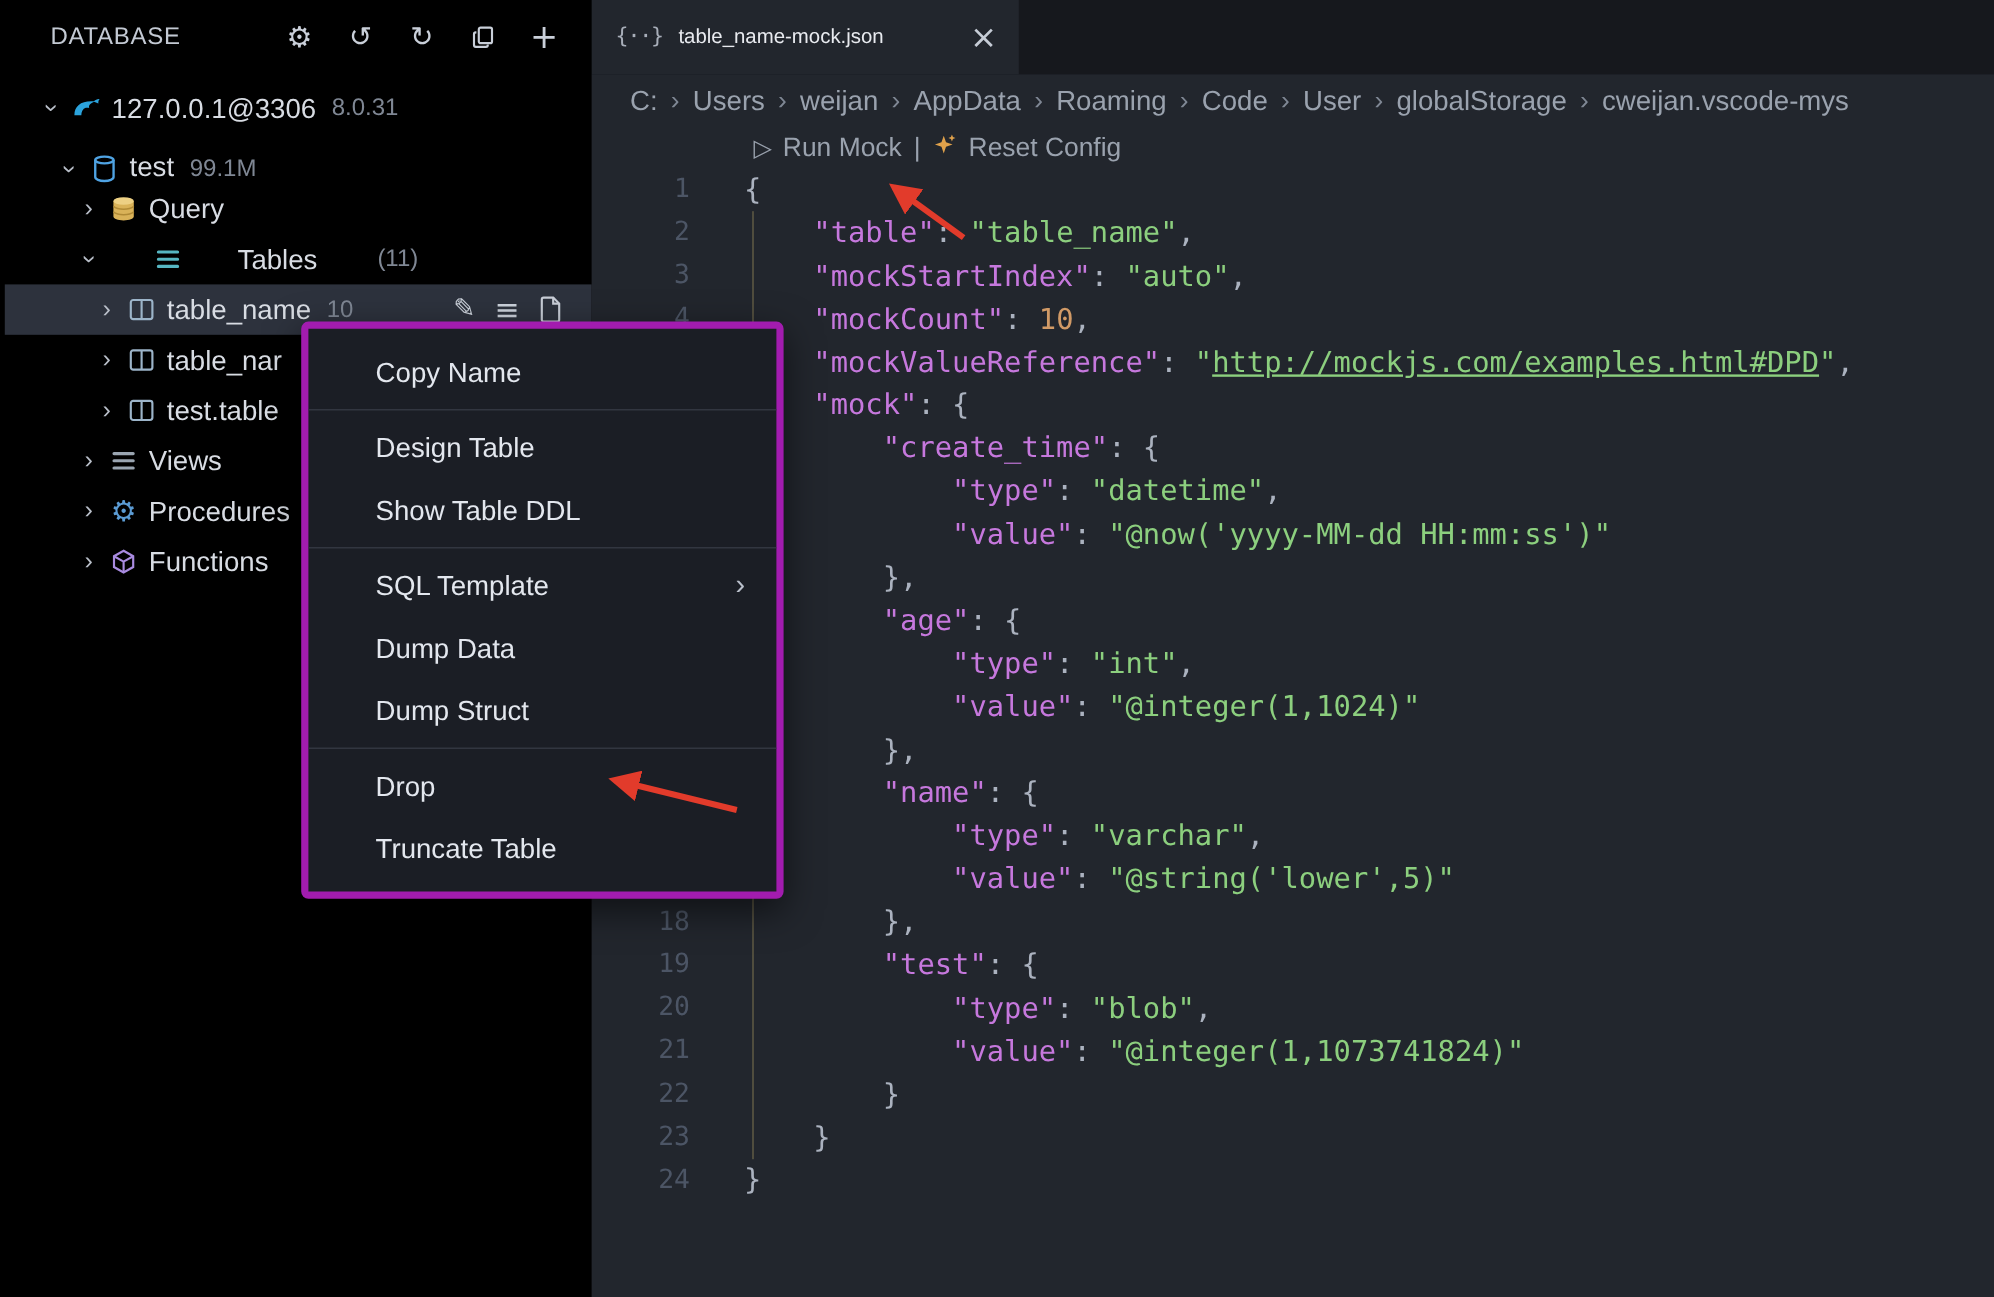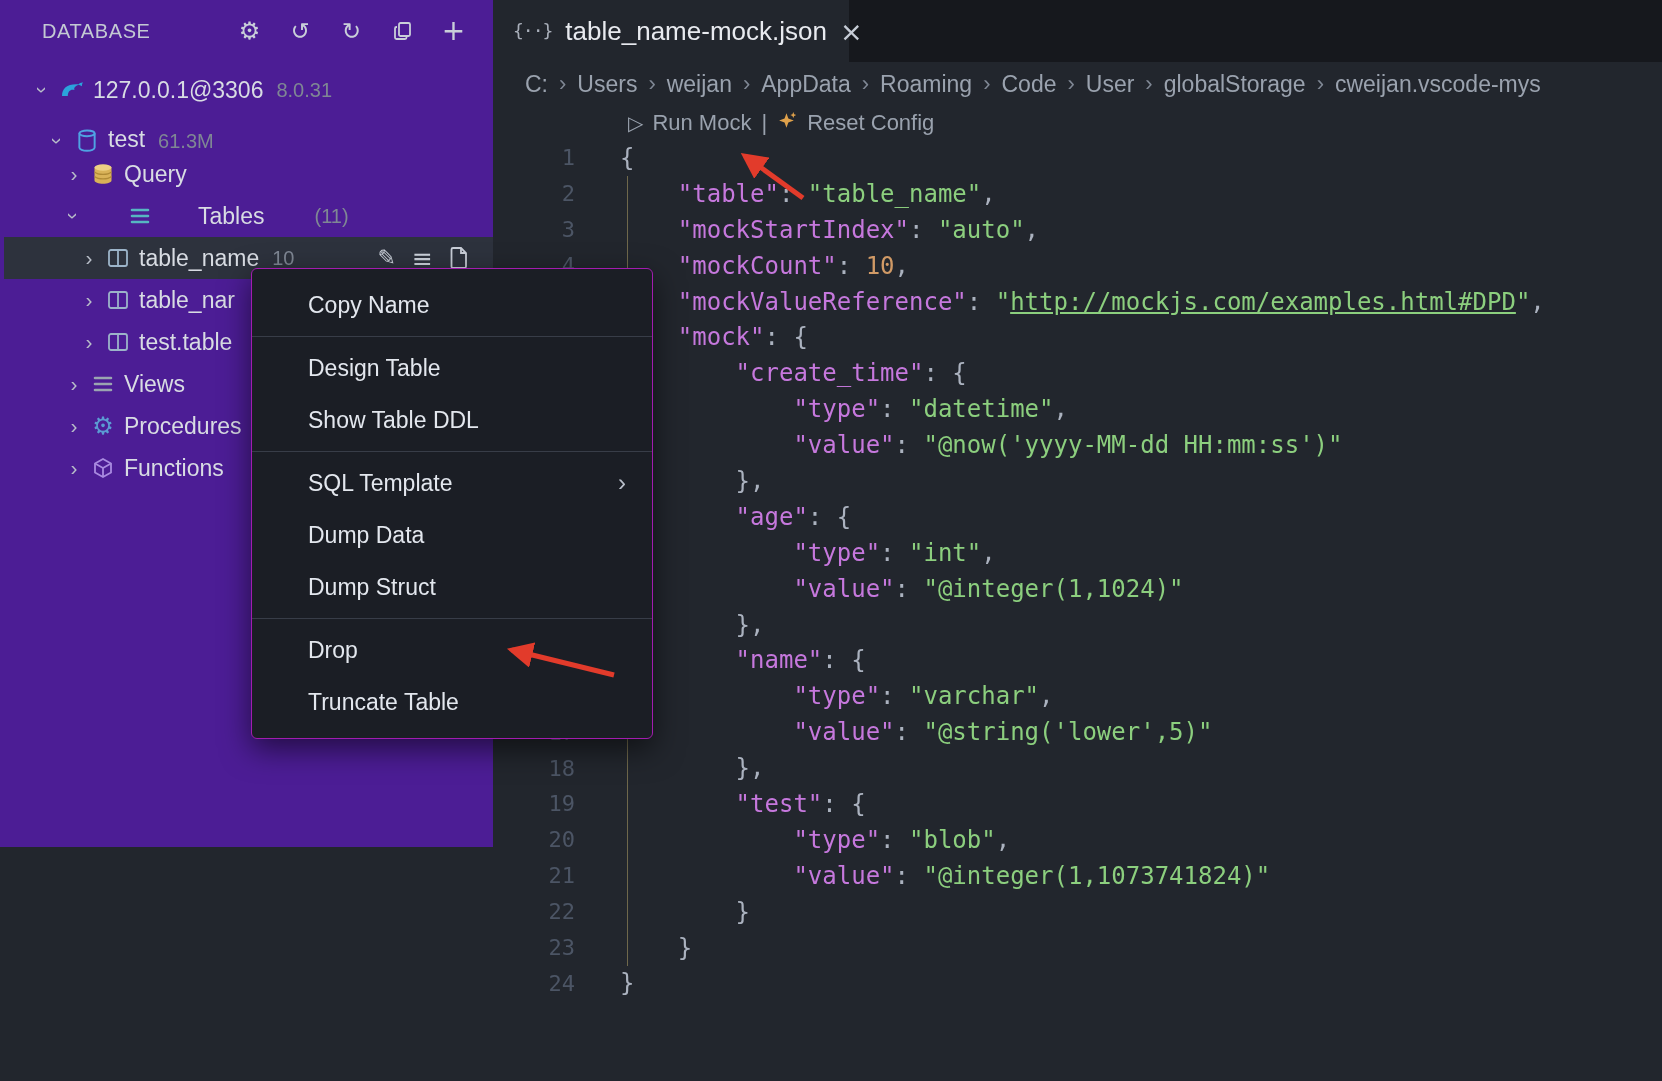--- a/index.html
+++ b/index.html
@@ -2,42 +2,42 @@
 <html><head>
 <meta charset="utf-8">
 <style>
   *{box-sizing:border-box}
   html,body{margin:0;padding:0}
   body{width:1662px;height:1081px;background:#22262d;font-family:"Liberation Sans","DejaVu Sans",sans-serif;
        overflow:hidden;position:relative;color:#d6dae2}
   .ico{font-family:"DejaVu Sans",sans-serif;font-style:normal;line-height:1}
 
   
-  .sidebar{position:absolute;left:0;top:0;width:493px;height:847px;background:#4c1d95;z-index:1}
+  .sidebar{position:absolute;left:0;top:0;width:493px;height:1081px;background:#000000;z-index:1}
   .sb-header{height:62px;display:flex;align-items:center;padding:0 26px 0 42px}
   .sb-title{font-size:20px;letter-spacing:.6px;color:#c3c9d3}
   .sb-actions{margin-left:auto;display:flex;align-items:center;gap:24px}
   .tool{width:27px;height:27px;display:flex;align-items:center;justify-content:center;color:#c9cfd9;cursor:pointer}
   .tree{position:absolute;top:69px;left:4px;right:0}
   .trow{height:42px;display:flex;align-items:center;position:relative;cursor:pointer}
   .trow.selected{background:#2d323d}
   .chev{width:26px;flex:none;font-size:21px;color:#b9bfc9;display:inline-flex;justify-content:center}
   .chev.down{transform:rotate(90deg)}
   .ticon{width:32px;flex:none;display:inline-flex;justify-content:center;align-items:center;margin-right:5px}
   .tlabel{font-size:23px;color:#d8dce3;white-space:nowrap}
   .tmeta{margin-left:13px;font-size:20px;color:#7f8794}
   .row-actions{position:absolute;right:24px;top:0;bottom:0;display:flex;align-items:center;gap:16px}
   .act{color:#ccd2db;display:inline-flex;align-items:center}
 
   
   .editor{position:absolute;left:493px;top:0;width:1169px;height:1081px;background:#22262d}
   .tabbar{height:62px;background:#16181d;display:flex}
   .tab{width:356px;background:#22262d;display:flex;align-items:center;gap:13px;padding:0 18px 0 20px;cursor:pointer}
   .tab-icon{font-family:"DejaVu Sans Mono",monospace;font-size:18px;color:#a8aeb9;letter-spacing:-1px}
-  .tab-label{font-size:26px;color:#e8eaef;white-space:nowrap}
+  .tab-label{font-size:17px;color:#e8eaef;white-space:nowrap}
   .tab-close{margin-left:auto;font-size:27px;color:#c6ccd6;line-height:1;cursor:pointer}
   .breadcrumbs{height:44px;display:flex;align-items:center;gap:11px;padding-left:32px;font-size:23px;color:#9aa2ae;
                white-space:nowrap;overflow:hidden}
   .bc-item{cursor:pointer}
   .bc-sep{color:#7f8794;font-size:22px}
   .codelens{height:34px;display:flex;align-items:center;gap:10px;padding-left:135px;font-size:22px;color:#9aa2ae}
   .lens{display:inline-flex;align-items:center;gap:9px;cursor:pointer}
   .play{font-size:20px;color:#9aa2ae}
   .lens-div{color:#9aa2ae}
 
@@ -46,21 +46,21 @@
       color:#4c5565;flex:none}
   .ltext{white-space:pre;font-family:"DejaVu Sans Mono",monospace;font-size:24px;padding-left:12px}
   .tok-p{color:#abb2bf}
   .tok-k{color:#c678dd}
   .tok-s{color:#8ccf7e}
   .tok-n{color:#d19a66}
   .tok-l{color:#8ccf7e;text-decoration:underline}
   .indent-guide{position:absolute;left:134px;top:176px;width:1px;height:790px;background:rgba(206,186,112,.45)}
 
   
-  .context-menu{position:absolute;left:251px;top:268px;width:402px;background:#1b1e25;border:1px solid #a21caf;
+  .context-menu{position:absolute;left:251px;top:268px;width:402px;background:#1b1e25;border:6px solid #a21caf;
                 border-radius:6px;box-shadow:0 10px 30px rgba(0,0,0,.55);padding:10px 0;z-index:10}
   .mi{height:52px;display:flex;align-items:center;padding:0 26px 0 56px;font-size:23px;color:#e3e7ee;cursor:pointer}
   .mi .sub{margin-left:auto;font-size:24px;color:#b9bfca}
   .msep{height:1px;background:#383d48;margin:5px 0}
 
   
   .arrows{position:absolute;left:0;top:0;width:1662px;height:1081px;z-index:20;pointer-events:none}
 </style>
 </head>
 <body>
@@ -105,21 +105,21 @@
         </div>
         <div class="trow" style="padding-left: 41px; align-items: flex-end;">
           <span class="chev down">›</span>
           <span class="ticon">
             <svg width="22" height="24" viewBox="0 0 20 22">
               <path d="M3 4 V17 c0 1.7 3.1 3 7 3 s7-1.3 7-3 V4" fill="none" stroke="#4fa3e3" stroke-width="1.8"></path>
               <ellipse cx="10" cy="4" rx="7" ry="2.6" fill="none" stroke="#4fa3e3" stroke-width="1.8"></ellipse>
             </svg>
           </span>
           <span class="tlabel">test</span>
-          <span class="tmeta">61.3M</span>
+          <span class="tmeta">99.1M</span>
         </div>
         <div class="trow" style="padding-left: 57px;">
           <span class="chev ">›</span>
           <span class="ticon">
             <svg width="24" height="24" viewBox="0 0 24 24">
               <path d="M3.5 5.5 V18.5 c0 1.8 3.8 3.2 8.5 3.2 s8.5-1.4 8.5-3.2 V5.5" fill="#d9b258"></path>
               <ellipse cx="12" cy="5.5" rx="8.5" ry="3.2" fill="#edd084"></ellipse>
               <path d="M3.5 10 c1.8 1.5 4.8 2.4 8.5 2.4 s6.7-.9 8.5-2.4 M3.5 14.5 c1.8 1.5 4.8 2.4 8.5 2.4 s6.7-.9 8.5-2.4" stroke="#b08a36" stroke-width="1.3" fill="none"></path>
             </svg>
           </span>

